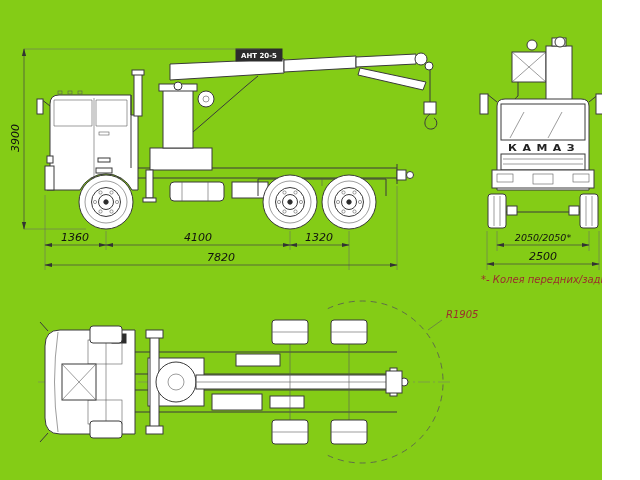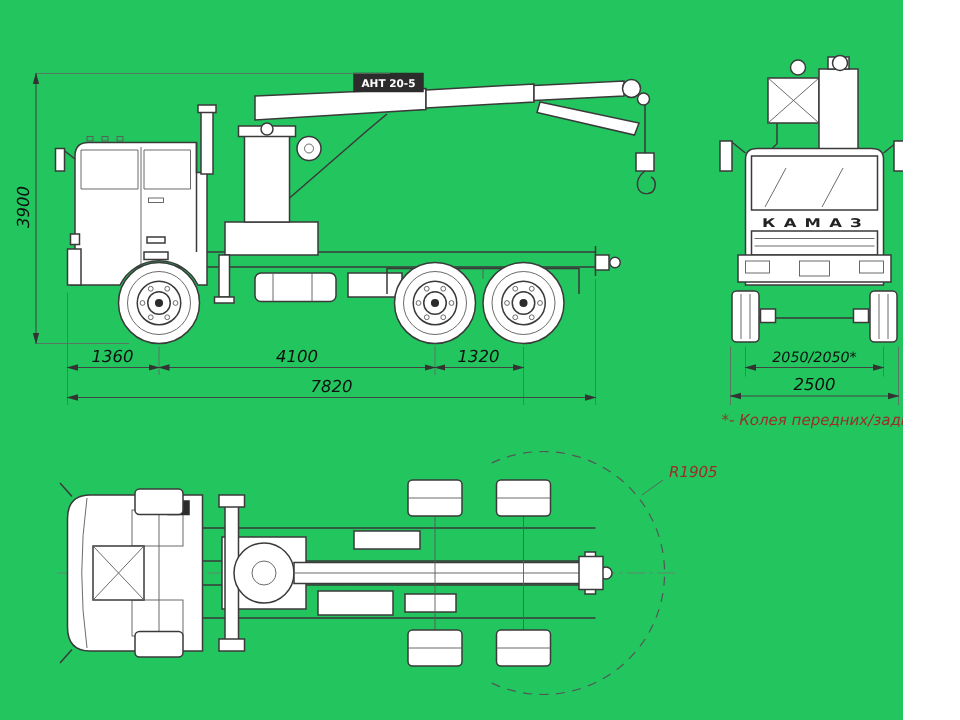--- a/index.html
+++ b/index.html
@@ -1,16 +1,16 @@
 <!DOCTYPE html>
 <html><head>
 <meta charset="utf-8">
 <style>
   html,body{margin:0;padding:0;background:#ffffff;}
-  .page{width:602px;height:480px;position:relative;background:#22c55e;overflow:hidden;
+  .page{width:602px;height:480px;position:relative;background:#84cc16;overflow:hidden;
         font-family:"DejaVu Sans",sans-serif;}
   svg{display:block;}
   .ln{stroke:#3a3a3a;stroke-width:1;fill:none;}
   .lnw{stroke:#3a3a3a;stroke-width:1;fill:#ffffff;}
   .thin{stroke:#5a5a5a;stroke-width:.6;fill:none;}
   .dimln{stroke:#444;stroke-width:.7;fill:none;}
   .ext{stroke:#666;stroke-width:.55;fill:none;}
   .dash{stroke:#555;stroke-width:.8;fill:none;stroke-dasharray:6 5;}
   .cl{stroke:#777;stroke-width:.5;fill:none;stroke-dasharray:12 3 2 3;}
   .dk{fill:#2c2c2c;stroke:#2c2c2c;}

